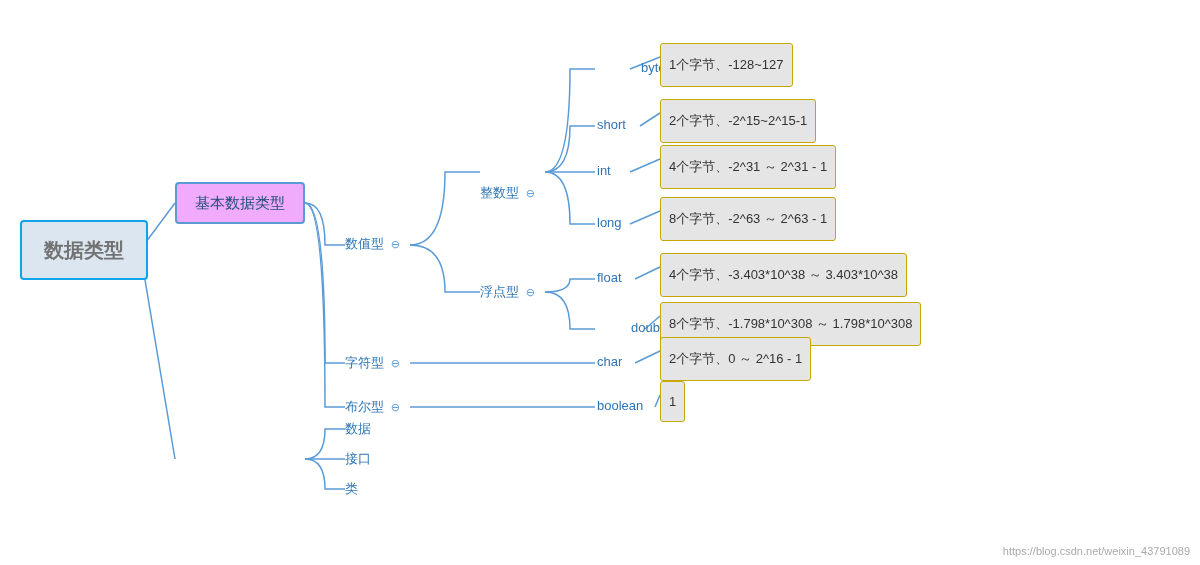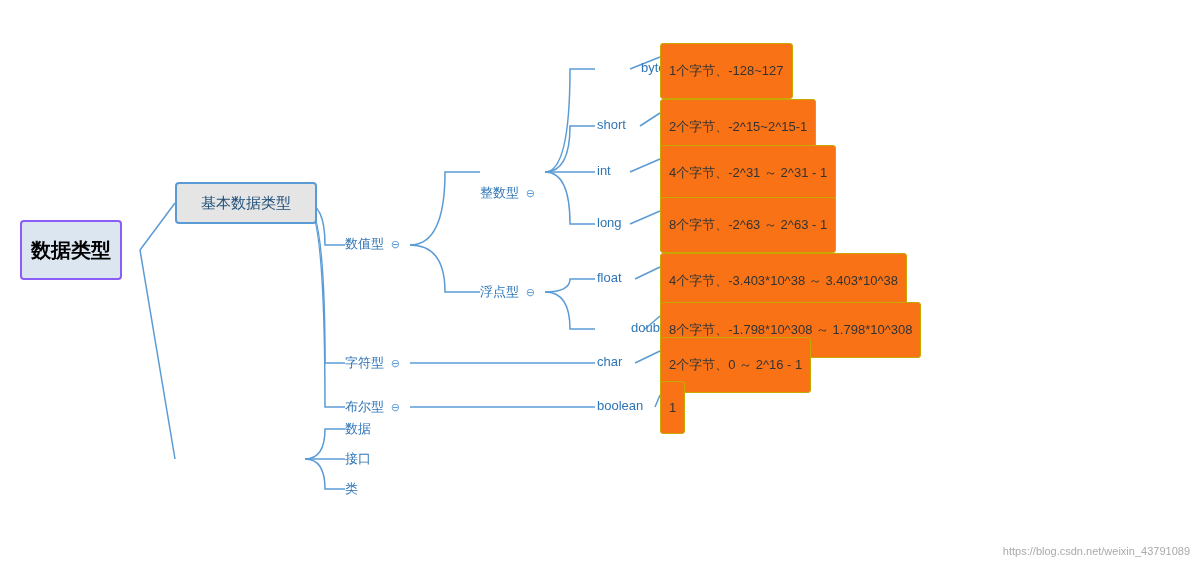--- a/index.html
+++ b/index.html
@@ -17,41 +17,41 @@
       top: 0; left: 0;
       width: 1200px;
       height: 565px;
     }
 
     
     .root-node {
       position: absolute;
       left: 20px;
       top: 220px;
-      width: 102px;
+      width: 128px;
       height: 60px;
-      border: 2px solid #8b5cf6;
+      border: 2px solid #0ea5e9;
       border-radius: 4px;
       background: #dce6f1;
       display: flex;
       align-items: center;
       justify-content: center;
       font-size: 20px;
       font-weight: bold;
-      color: #000000;
+      color: #737373;
     }
 
     
     .l1-node {
       position: absolute;
-      width: 142px;
+      width: 130px;
       height: 42px;
       border: 2px solid #5b9bd5;
       border-radius: 4px;
-      background: #e5e5e5;
+      background: #f0abfc;
       display: flex;
       align-items: center;
       justify-content: center;
       font-size: 15px;
       color: #1f4e79;
     }
 
     
     .l2-label {
       position: absolute;
@@ -69,24 +69,24 @@
     
     .leaf-label {
       position: absolute;
       font-size: 13px;
       color: #2e75b6;
     }
 
     
     .info-box {
       position: absolute;
-      background: #f97316;
+      background: #e5e5e5;
       border: 1px solid #c8a800;
       border-radius: 3px;
-      padding: 18px 8px;
+      padding: 12px 8px;
       font-size: 13px;
       color: #333;
       white-space: nowrap;
     }
 
     
     .lines-svg {
       position: absolute;
       top: 0; left: 0;
       width: 1200px;

